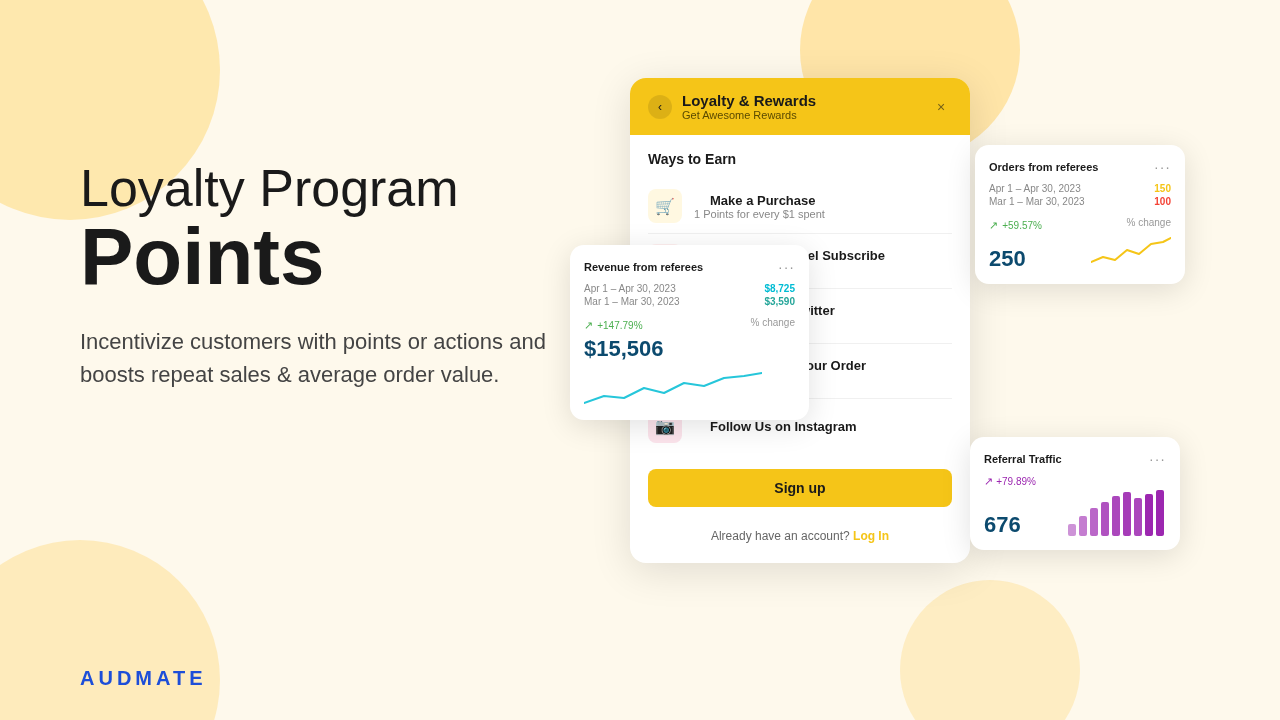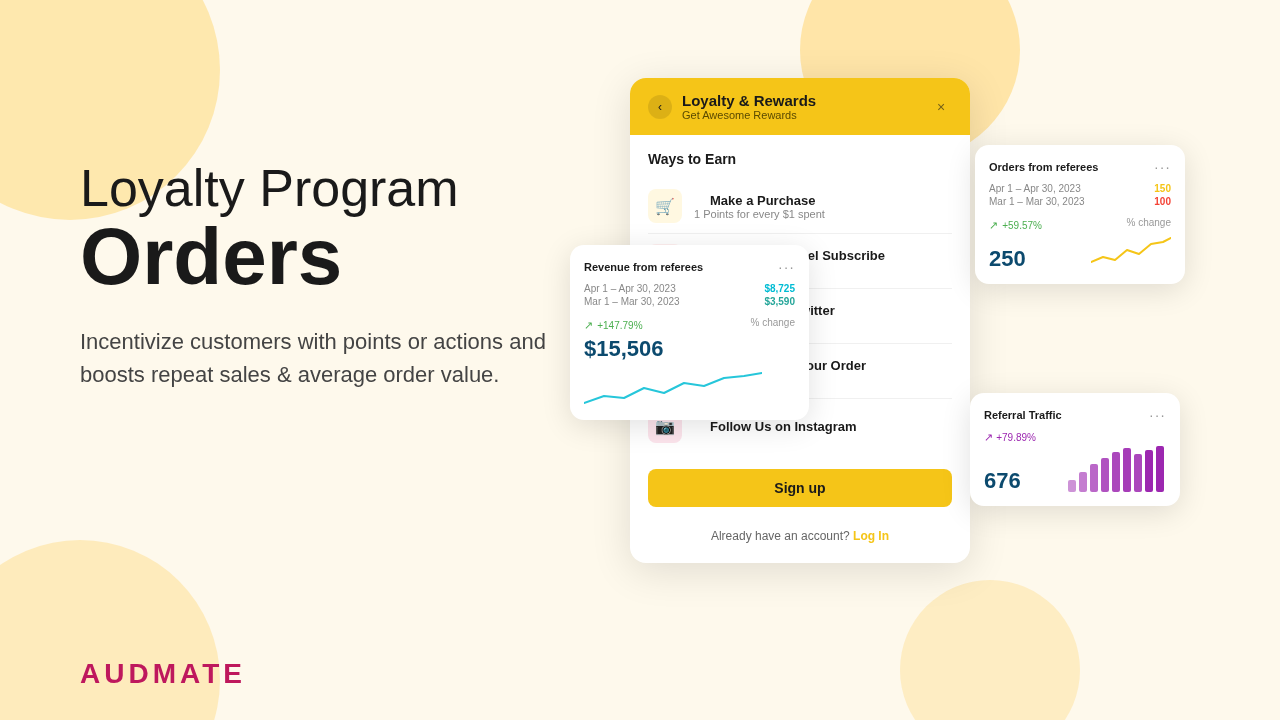--- a/index.html
+++ b/index.html
@@ -72,24 +72,24 @@
       color: #444;
       line-height: 1.5;
       font-weight: 400;
     }
 
     
     .logo {
       position: absolute;
       bottom: 30px;
       left: 80px;
-      font-size: 28px;
+      font-size: 20px;
       font-weight: 700;
       letter-spacing: 4px;
-      color: #be185d;
+      color: #1d4ed8;
       z-index: 1;
     }
 
     
     .right-section {
       position: absolute;
       right: 0;
       top: 0;
       width: 700px;
       height: 720px;
@@ -284,21 +284,21 @@
       box-shadow: 0 6px 30px rgba(0,0,0,0.12);
       padding: 14px 14px 12px;
       z-index: 4;
     }
     .orders-bar-val-yellow { color: #f5c518; font-weight: 600; }
     .orders-bar-val-red { color: #f44336; font-weight: 600; }
 
     
     .traffic-card {
       position: absolute;
-      top: 393px;
+      top: 437px;
       left: 390px;
       width: 210px;
       background: #fff;
       border-radius: 14px;
       box-shadow: 0 6px 30px rgba(0,0,0,0.12);
       padding: 14px 14px 12px;
       z-index: 4;
     }
     .traffic-change { color: #9c27b0; font-size: 10px; display: flex; align-items: center; gap: 3px; }
 
@@ -308,21 +308,21 @@
 </head>
 <body>
 
 <div class="bg-circle-tl"></div>
 <div class="bg-circle-bl"></div>
 <div class="bg-circle-tr"></div>
 <div class="bg-circle-br"></div>
 
 <div class="left-section">
   <div class="loyalty-title">Loyalty Program</div>
-  <div class="points-title">Orders</div>
+  <div class="points-title">Points</div>
   <div class="description">Incentivize customers with points or actions and boosts repeat sales &amp; average order value.</div>
 </div>
 
 <div class="logo">AUDMATE</div>
 
 <div class="right-section">
 
   <div class="loyalty-panel">
     <div class="loyalty-panel-header">
       <div class="header-left">

